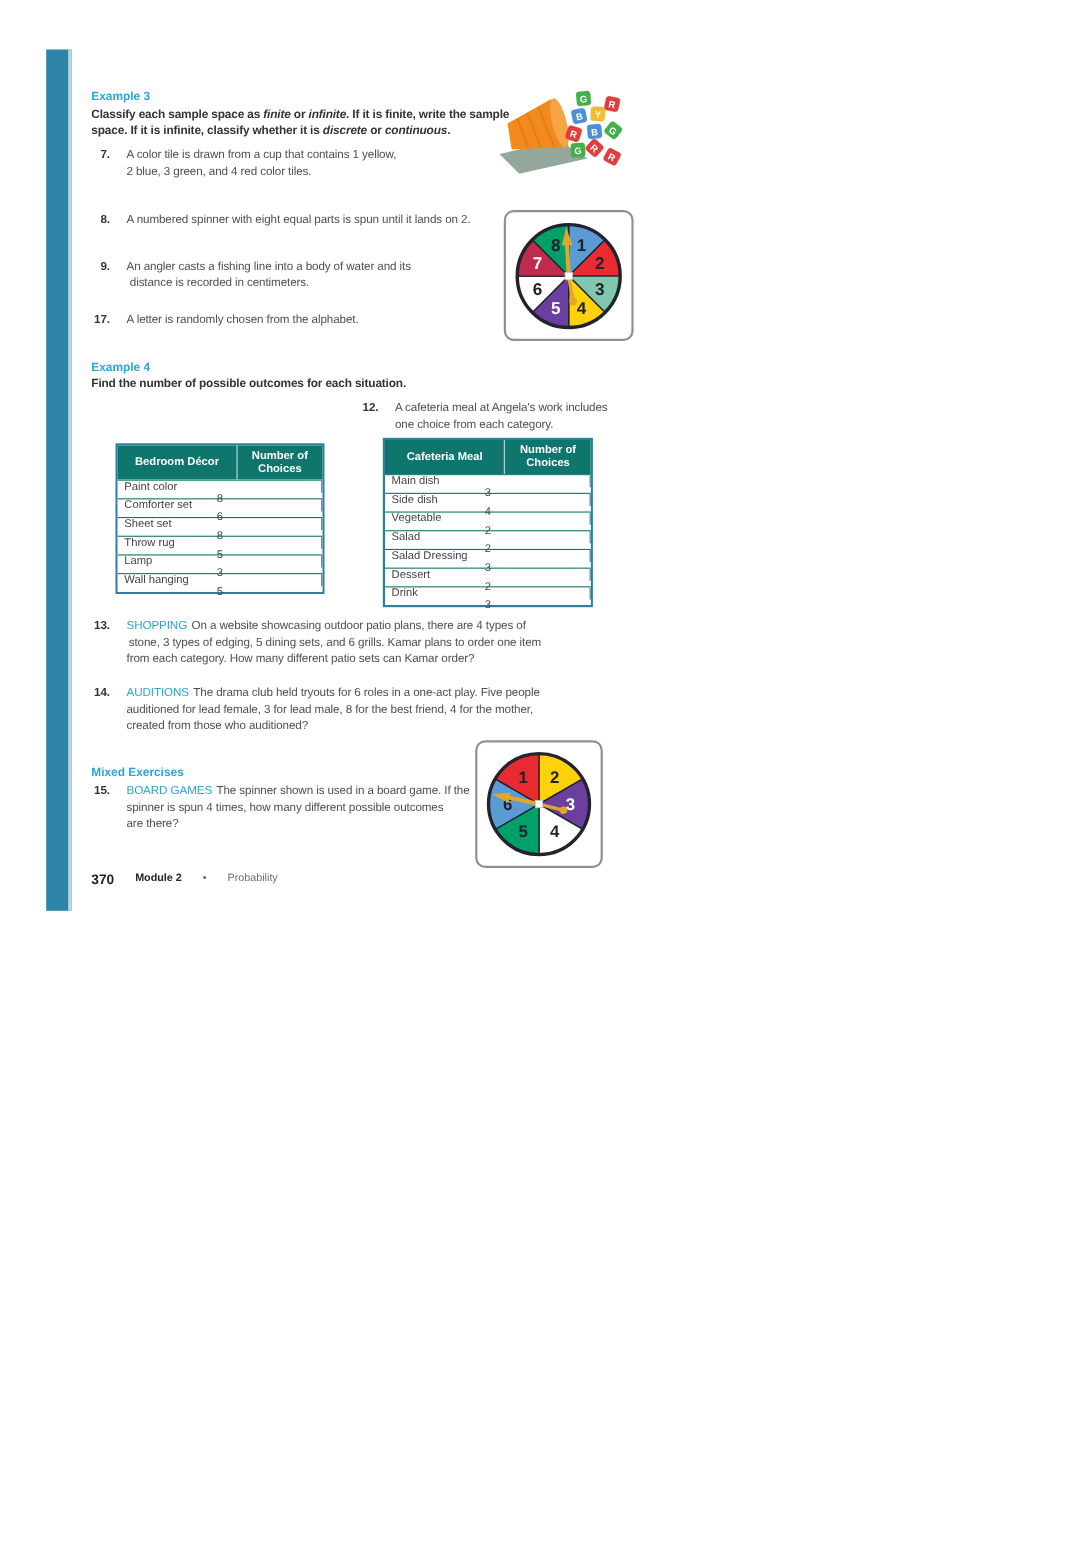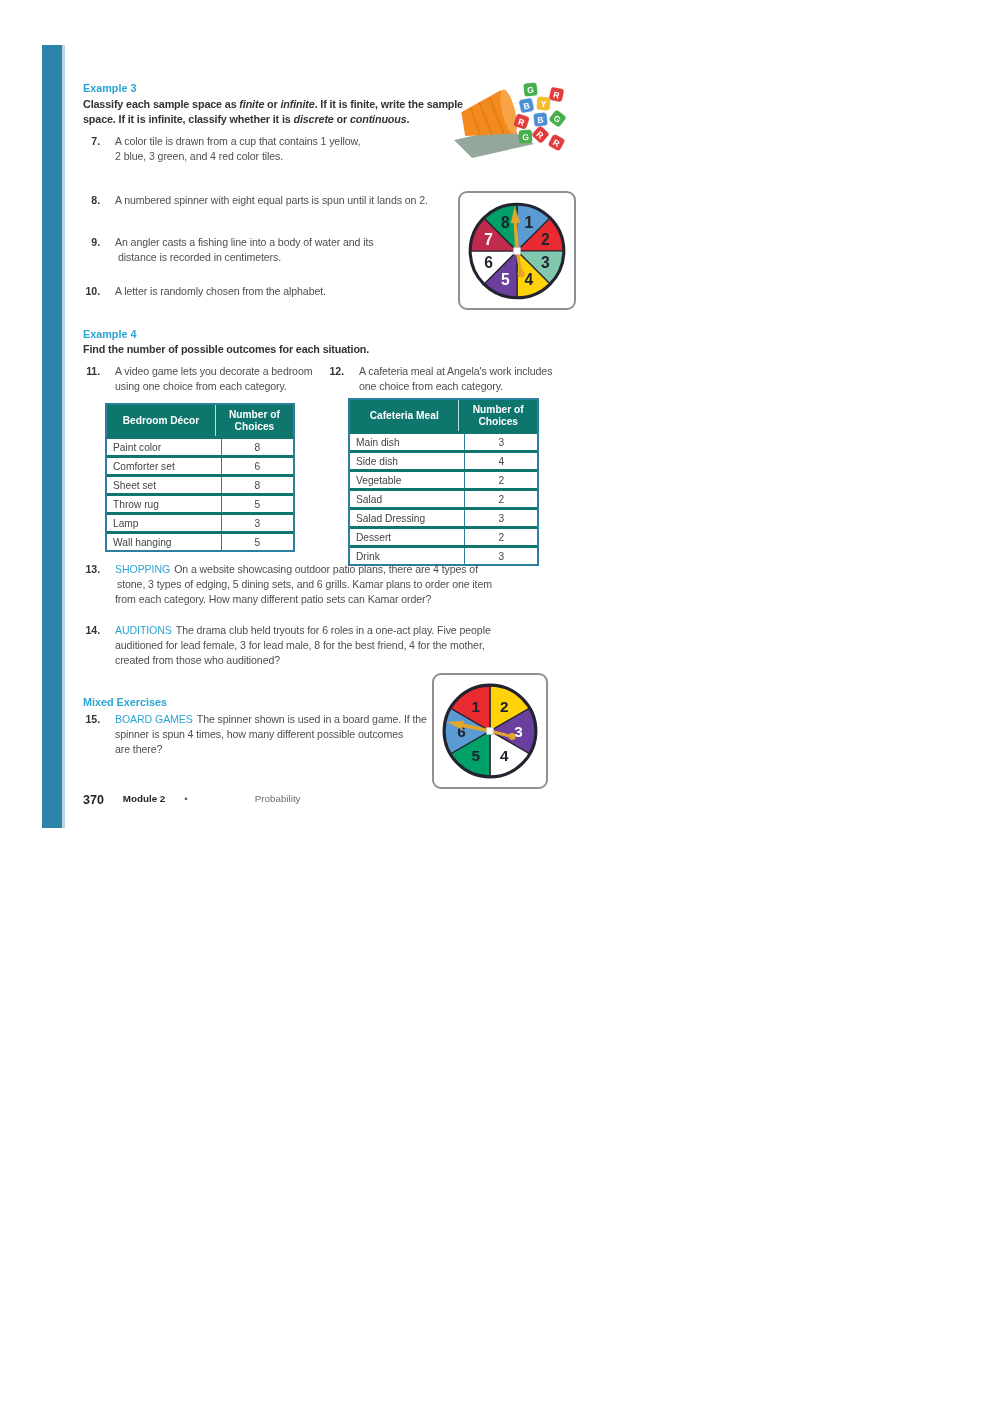--- a/index.html
+++ b/index.html
@@ -19,40 +19,40 @@
   .lead{font-weight:normal;color:#2ba5d3;margin-right:4px;}
   .bold-stmt{position:absolute;font-size:10.8px;font-weight:bold;color:#323335;
         letter-spacing:-0.15px;white-space:nowrap;}
   
   .ptable{position:absolute;border:2px solid #2e7e9d;background:#fff;font-size:10.2px;}
   .pt-head{display:flex;background:#0f766e;color:#ffffff;font-weight:bold;min-height:31px;}
   .pt-head .c1{flex:0 0 58%;display:flex;align-items:center;justify-content:center;
         text-align:center;border-right:1px solid rgba(255,255,255,0.75);}
   .pt-head .c2{flex:1;display:flex;align-items:center;justify-content:center;
         text-align:center;padding:2px 8px;line-height:12px;}
-  .pt-row{display:flex;border-top:3px solid #0f766e;height:16px;color:#434446;background:#fff;}
+  .pt-row{display:flex;border-top:1px solid #0f766e;height:16px;color:#434446;background:#fff;flex-direction:column;}
   .pt-row .c1{flex:0 0 58%;display:flex;align-items:center;padding-left:6px;
         border-right:1px solid #2e7e9d;}
   .pt-row .c2{flex:1;display:flex;align-items:center;justify-content:center;}
   
   .spin-card{position:absolute;background:#fff;border:2px solid #8f9093;border-radius:9px;
         display:flex;align-items:center;justify-content:center;}
   .spin-card svg{display:block;}
   
   .cup-wrap{position:absolute;left:450px;top:78px;width:128px;height:88px;}
   .cup-wrap svg{position:absolute;left:0;top:0;}
   .tile{position:absolute;width:13px;height:13px;border-radius:3px;color:#fff;
         font-weight:bold;font-size:8.5px;display:flex;align-items:center;justify-content:center;
         box-shadow:0 0 0 0.5px rgba(0,0,0,0.08);}
   
   .footer{position:absolute;display:flex;align-items:flex-start;gap:19px;white-space:nowrap;}
   .footer .pg{font-size:12.5px;font-weight:bold;color:#231f20;}
   .footer .mod{font-size:9.8px;font-weight:bold;color:#231f20;}
   .footer .sep{font-size:9.8px;color:#58595b;}
-  .footer .sec{font-size:9.8px;color:#6d6e71;margin-left:48px;}
+  .footer .sec{font-size:9.8px;color:#6d6e71;}
 </style>
 </head>
 <body>
 
 <div class="page">
 
   <div class="side-bar"></div>
 
   <div class="h-cyan" style="left:83px;top:82px">Example 3</div>
   <div class="stmt" style="left:83px;top:97px">
@@ -100,21 +100,21 @@
 
   <div class="item" style="left:77px;top:235px">
     <span class="num">9.</span>
     <div class="body">
       <div class="line">An angler casts a fishing line into a body of water and its</div>
       <div class="line" style="padding-left:3px">distance is recorded in centimeters.</div>
     </div>
   </div>
 
   <div class="item" style="left:77px;top:284px">
-    <span class="num">10.</span>
+    <span class="num">17.</span>
     <div class="body">
       <div class="line">A letter is randomly chosen from the alphabet.</div>
     </div>
   </div>
 
   <div class="spin-card" style="left:458px;top:191px;width:114px;height:115px">
       <svg width="104" height="104" viewBox="0 0 100 100">
         <path d="M50 50 L50 5 A45 45 0 0 1 81.81980515339464 18.18019484660536 Z" fill="#5b9bd3" stroke="#23232f" stroke-width="1.2"></path>
         <path d="M50 50 L81.81980515339464 18.18019484660536 A45 45 0 0 1 95 50 Z" fill="#e92a30" stroke="#23232f" stroke-width="1.2"></path>
         <path d="M50 50 L95 50 A45 45 0 0 1 81.81980515339464 81.81980515339464 Z" fill="#80c7ae" stroke="#23232f" stroke-width="1.2"></path>
@@ -136,27 +136,20 @@
         <circle cx="53.90708399750593" cy="72.15817444277468" r="3.4" fill="#e3a62a"></circle>
         <line x1="50" y1="50" x2="48.429921312711684" y2="20.041113957362786" stroke="#e3a62a" stroke-width="3.6"></line>
         <polygon points="47.74955388155342,7.058930005553329 43.99323332156948,23.277747960344048 53.18062504131156,22.79625716290897" fill="#e3a62a"></polygon>
         <rect x="46.8" y="46.8" width="6.4" height="6.4" fill="#fff" stroke="#c9c9c9" stroke-width="0.8"></rect>
       </svg>
     </div>
 
   <div class="h-cyan" style="left:83px;top:328px">Example 4</div>
   <div class="bold-stmt" style="left:83px;top:343px">Find the number of possible outcomes for each situation.</div>
 
-  <div class="item" style="left:77px;top:364px">
-    <span class="num">11.</span>
-    <div class="body">
-      <div class="line">A video game lets you decorate a bedroom</div>
-      <div class="line">using one choice from each category.</div>
-    </div>
-  </div>
 
   <div class="item" style="left:321px;top:364px">
     <span class="num">12.</span>
     <div class="body">
       <div class="line">A cafeteria meal at Angela's work includes</div>
       <div class="line">one choice from each category.</div>
     </div>
   </div>
 
   <div class="ptable" style="left:105px;top:403px;width:186px">

